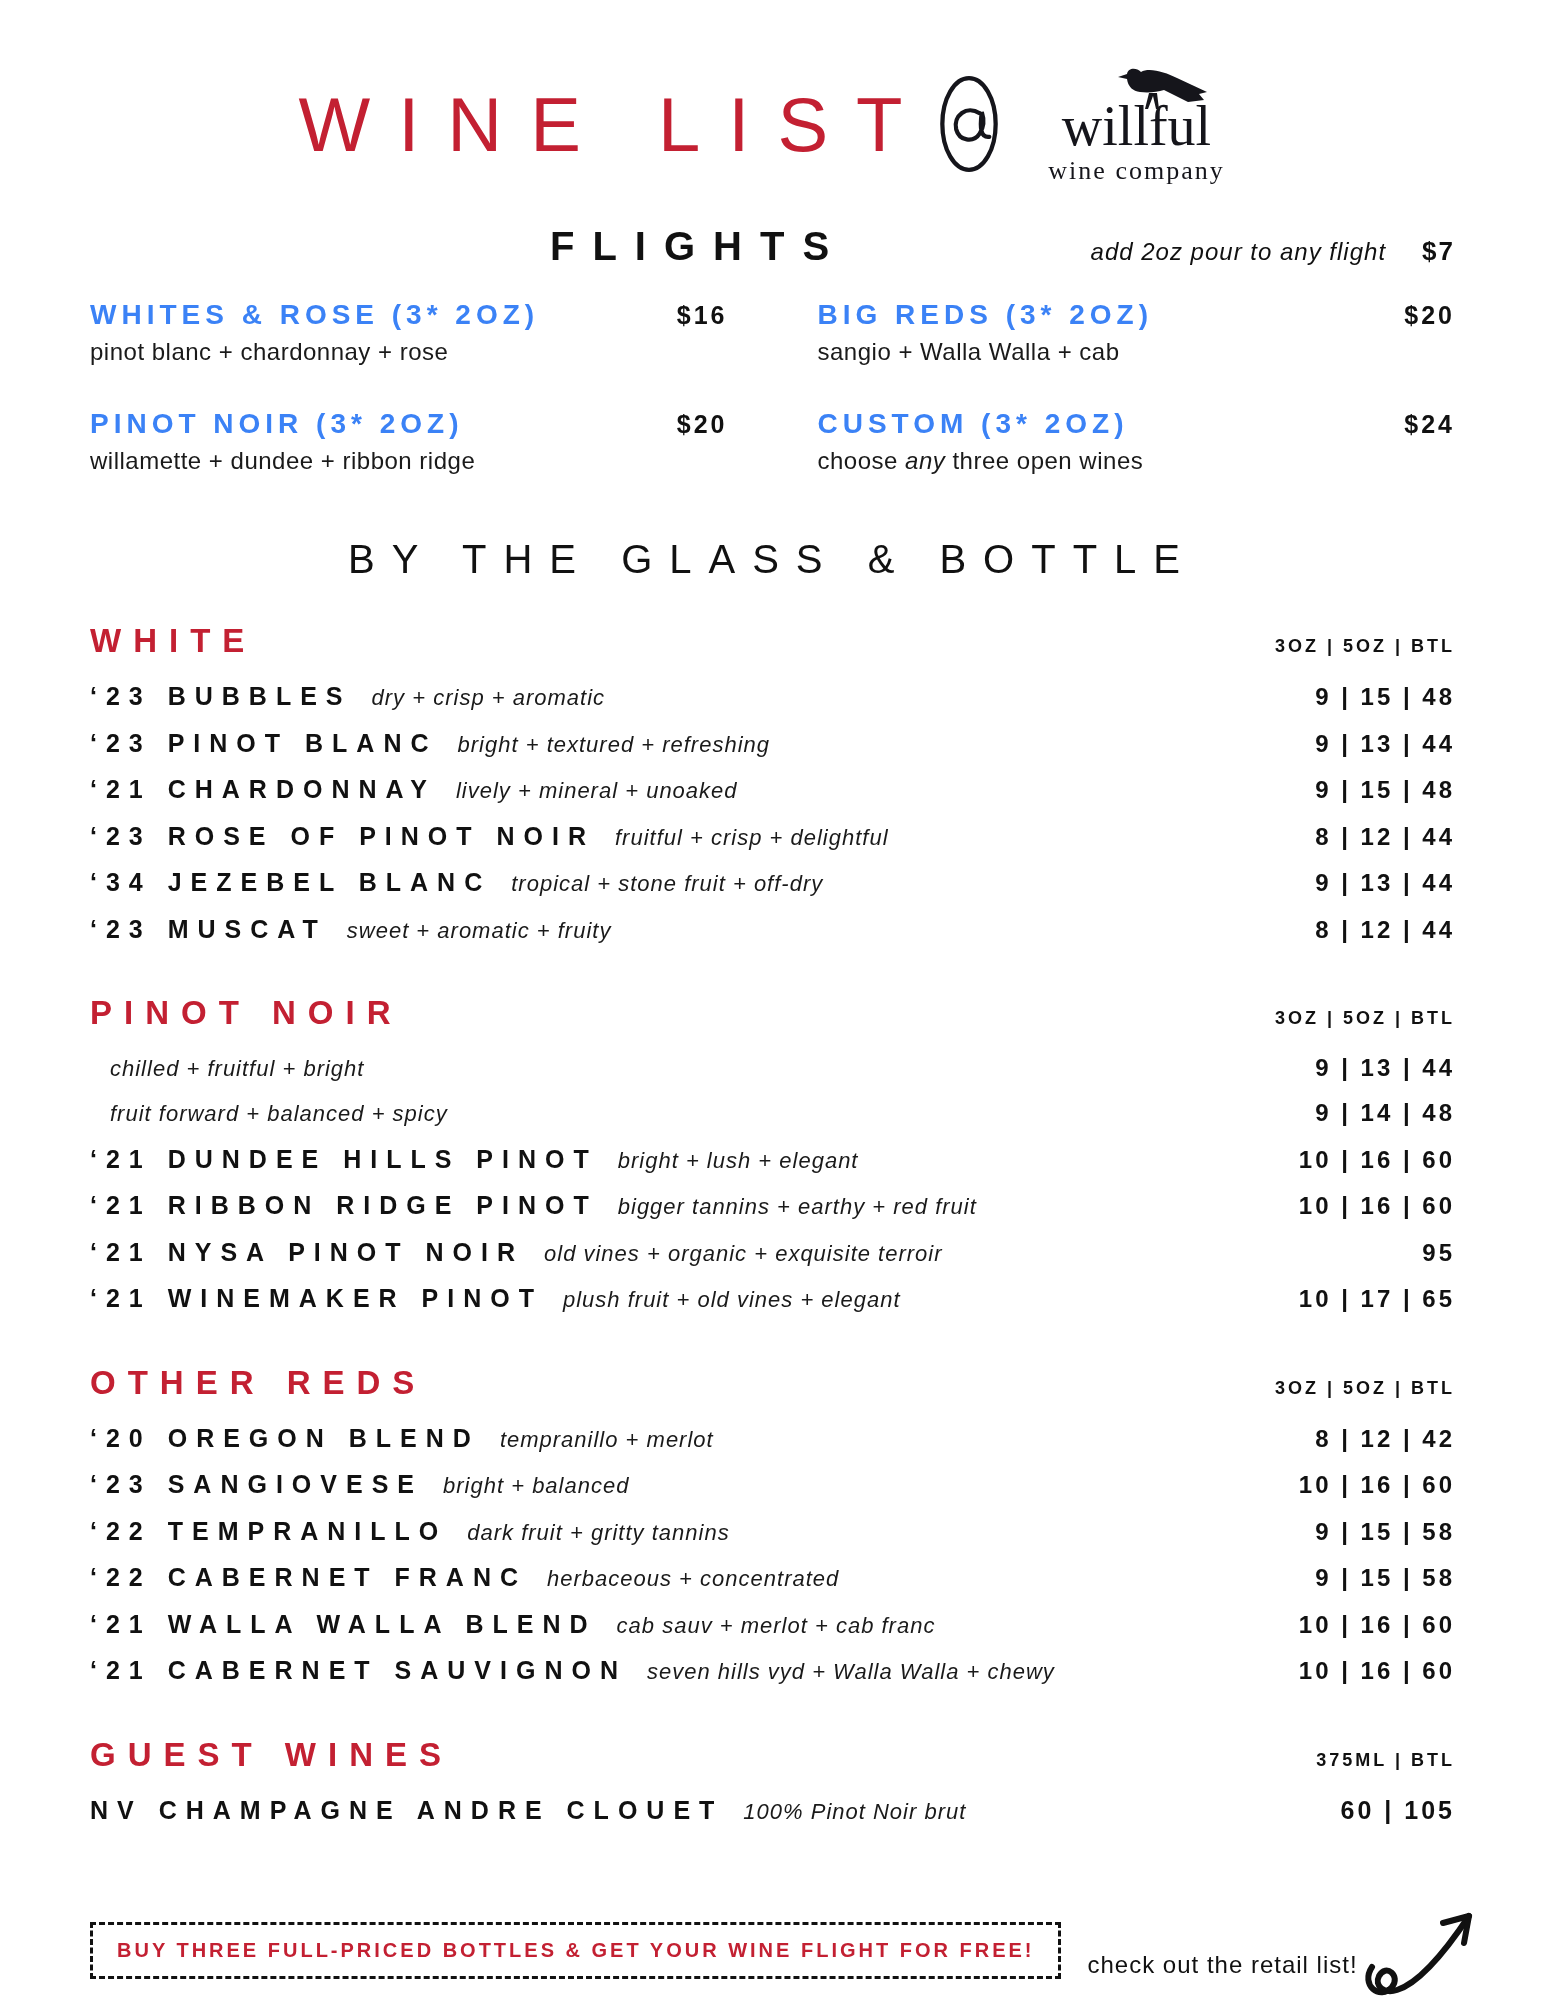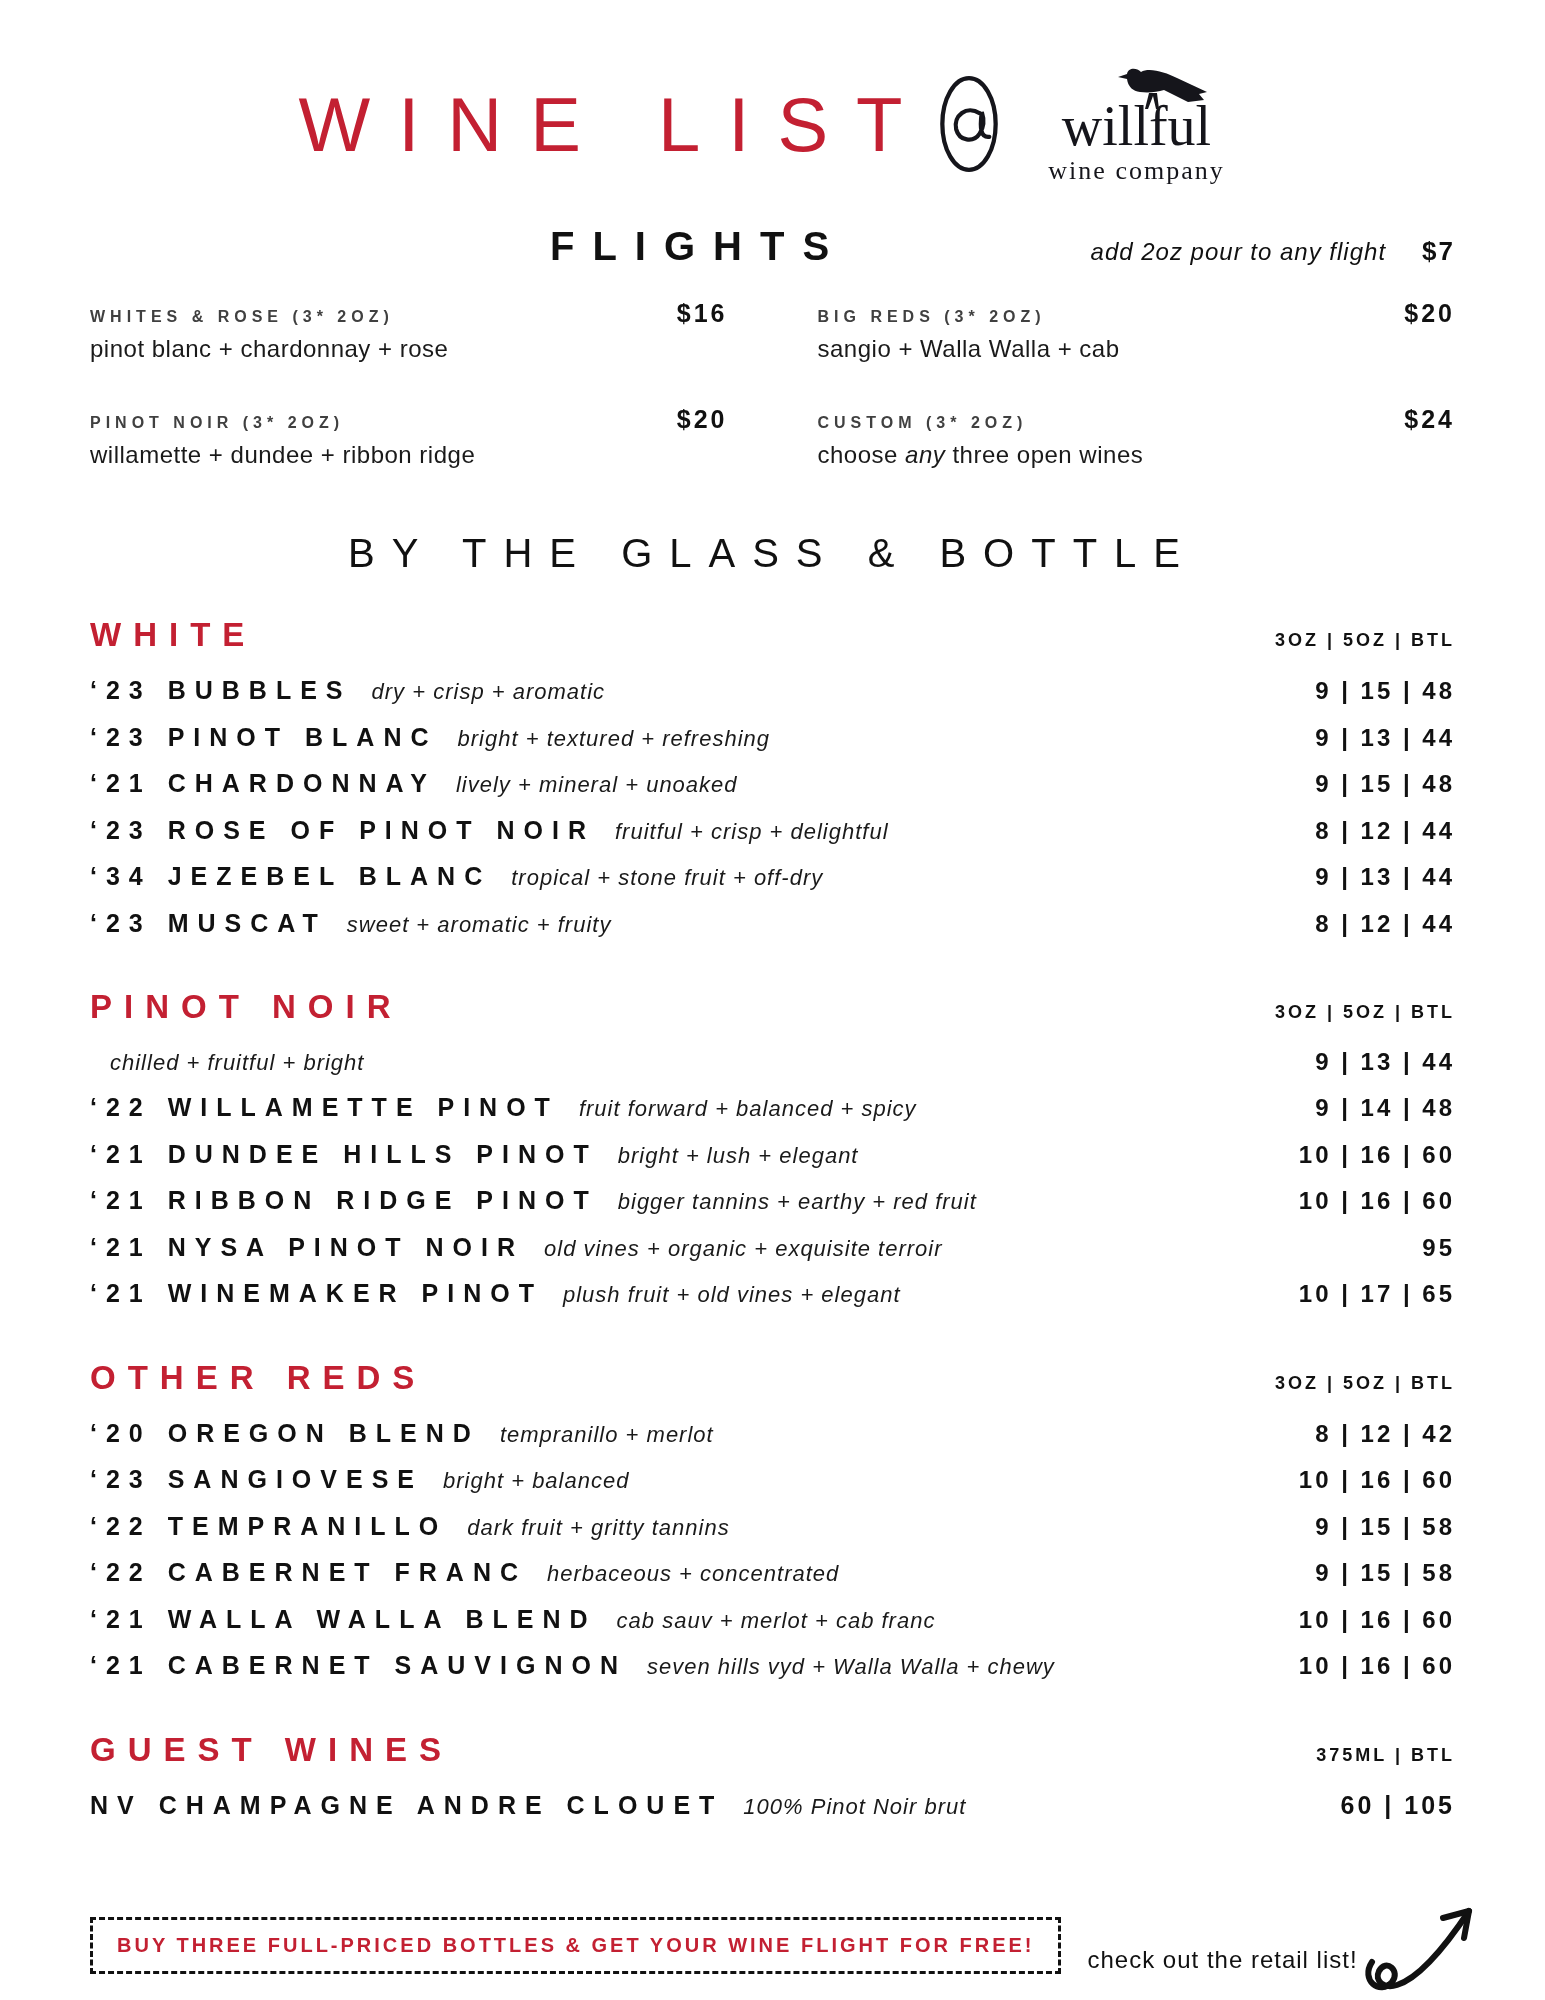--- a/index.html
+++ b/index.html
@@ -21,21 +21,21 @@
   .logo-name { font-size:56px; color:#15151b; line-height:1; }
   .logo-tagline { font-size:26px; letter-spacing:2px; color:#15151b; margin-top:2px;}
   
   .flights-head { display:flex; align-items:baseline; margin:20px 0 30px 0;text-align:center; }
   .flights-head h2 { font-size:40px; font-weight:bold; letter-spacing:18px; margin-left:460px; white-space:nowrap;}
   .addon { margin-left:auto; display:flex; align-items:baseline; }
   .addon-label { font-style:italic; font-size:24px; letter-spacing:1px; }
   .addon-price { font-weight:bold; font-size:26px; letter-spacing:2px; margin-left:36px; }
   .flights-grid { display:grid; grid-template-columns:1fr 1fr; column-gap:90px; row-gap:42px; }
   .flight-item .fi-top { display:flex; align-items:baseline; justify-content:space-between; }
-  .flight-name { color:#404040; font-weight:bold; font-size:16px; letter-spacing:5px; white-space:nowrap;}
+  .flight-name { color:#3b82f6; font-weight:bold; font-size:28px; letter-spacing:5px; white-space:nowrap;}
   .flight-price { font-weight:bold; font-size:25px; letter-spacing:3px; }
   .flight-desc { font-size:24px; letter-spacing:0.5px; margin-top:7px; color:#1a1a1a;}
   
   .glass-heading { text-align:center; font-size:40px; font-weight:normal; letter-spacing:17px; margin:62px 0 40px 0; white-space:nowrap;}
   .section { margin-bottom:50px; }
   .section-head { display:flex; align-items:baseline; justify-content:space-between; margin-bottom:22px; }
   .section-heading { color:#c32032; font-size:33px; font-weight:bold; letter-spacing:12px; white-space:nowrap;}
   .section-units { font-size:18px; font-weight:bold; letter-spacing:3px; white-space:pre;}
   .wine-row { display:flex; align-items:baseline; margin-bottom:17px; line-height:1.18; }
   .wine-name { font-size:25px; font-weight:bold; letter-spacing:9px; white-space:nowrap;}
@@ -150,21 +150,20 @@
   <div class="section">
     <div class="section-head">
       <span class="section-heading">PINOT NOIR</span>
       <span class="section-units">3OZ | 5OZ | BTL</span>
     </div>
     <div class="wine-row">
         <span class="wine-desc">chilled + fruitful + bright</span>
         <span class="wine-prices">9 | 13 | 44</span>
       </div>
     <div class="wine-row">
-        <span class="wine-name">‘22 WILLAMETTE PINOT</span>
         <span class="wine-desc">fruit forward + balanced + spicy</span>
         <span class="wine-prices">9 | 14 | 48</span>
       </div>
     <div class="wine-row">
         <span class="wine-name">‘21 DUNDEE HILLS PINOT</span>
         <span class="wine-desc">bright + lush + elegant</span>
         <span class="wine-prices">10 | 16 | 60</span>
       </div>
     <div class="wine-row">
         <span class="wine-name">‘21 RIBBON RIDGE PINOT</span>

